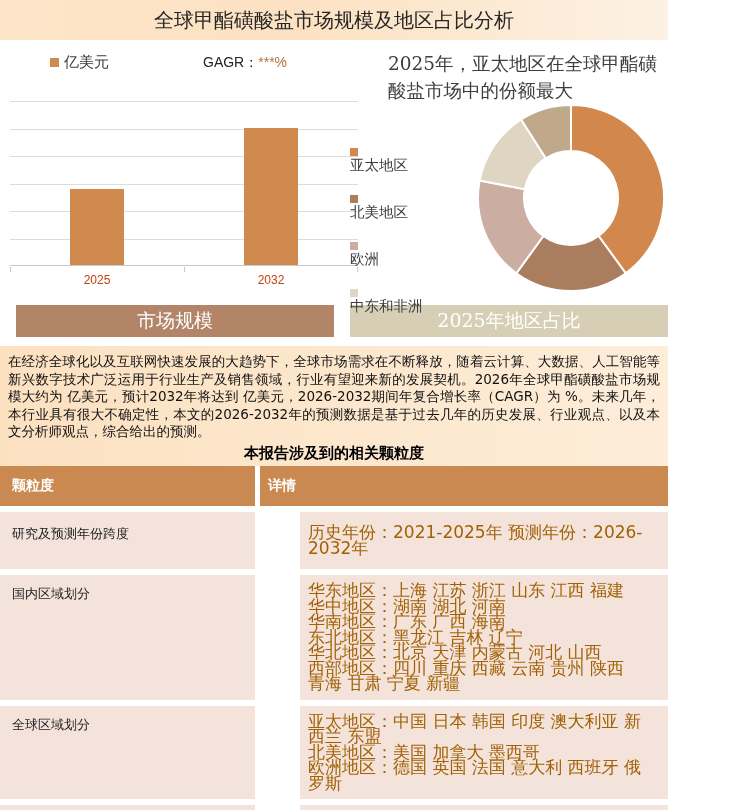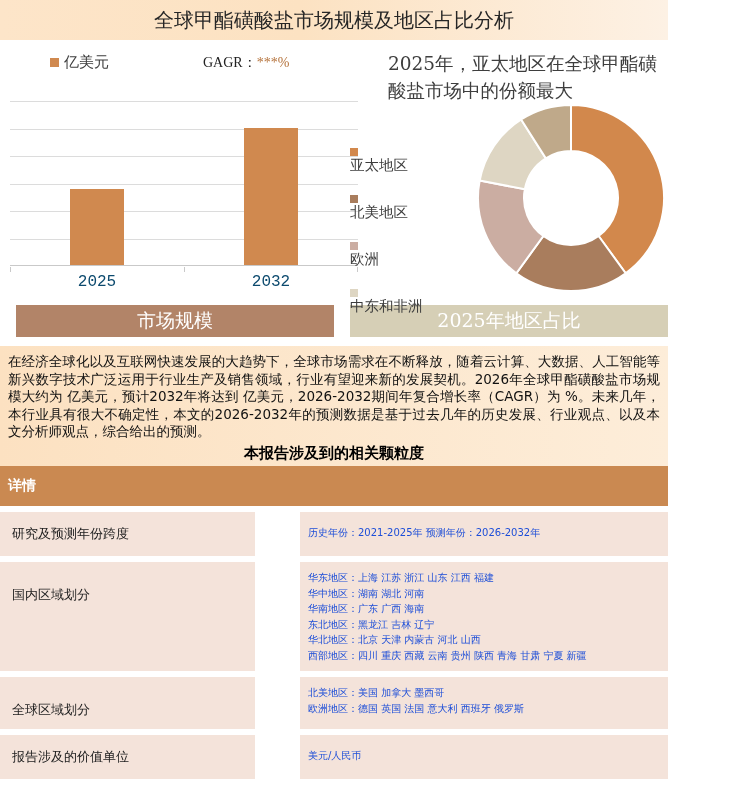--- a/index.html
+++ b/index.html
@@ -12,33 +12,33 @@
   .hdr { height:40px; background:linear-gradient(to right,#fde5c9 0%,#fce2c2 45%,#fdf1e4 100%);
     display:flex; align-items:center; justify-content:center; }
   .hdr h1 { font-family:"DejaVu Serif", serif; font-weight:400; font-size:20px; color:#262626; }
 
   
   .charts { height:265px; display:flex; background:#fff; }
   .bar-panel { width:367px; position:relative; }
   .bar-legend { position:absolute; top:13px; left:50px; display:flex; align-items:center;
     font-size:15px; color:#3c3c3c;font-family:Liberation Mono, monospace; }
   .bar-legend .sq { width:9px; height:9px; display:inline-block; margin-right:5px; }
-  .cagr { position:absolute; top:14px; left:203px; font-family:Liberation Serif, serif;
+  .cagr { position:absolute; top:14px; left:203px; font-family:Liberation Sans, sans-serif;
     font-size:14px; color:#222; }
   .plot { position:absolute; top:61px; left:10px; width:348px; height:165px;
     background:repeating-linear-gradient(to bottom,#dcdcdc 0,#dcdcdc 1px,transparent 1px,transparent 27.5px);
     border-bottom:1px solid #c9c9c9; display:flex; align-items:flex-end; }
   .bar-cell { flex:1; display:flex; justify-content:center; align-items:flex-end; height:100%; }
   .bar { width:54px; }
   .ticks { position:absolute; top:227px; left:10px; width:348px; height:5px;
     display:flex; justify-content:space-between; }
   .ticks i { width:1px; height:5px; background:#c9c9c9; }
   .xlabels { position:absolute; top:233px; left:10px; width:348px; display:flex; }
-  .xlabels span { flex:1; text-align:center; font-family:Liberation Mono, monospace;
-    font-size:16px; color:#0c4a6e; }
+  .xlabels span { flex:1; text-align:center; font-family:Liberation Sans, sans-serif;
+    font-size:12px; color:#c2410c; }
 
   .pie-panel { width:367px; position:relative; }
   .pie-panel h2 { position:absolute; top:10px; left:10px; right:4px;
     font-family:"DejaVu Serif", serif; font-weight:400; font-size:18.5px;
     line-height:27px; color:#3e3e3e;margin-left:44px; }
   .pie-legend { position:absolute; top:102px; left:16px; list-style:none; width:96px; }
   .pie-legend li { display:flex; align-items:flex-start; margin-bottom:14px;
     font-family:"DejaVu Serif", serif; font-size:14.5px; line-height:19px; color:#3c3c3c;flex-direction:column; }
   .pie-legend .mk { width:8px; height:8px; flex:0 0 8px; margin:6px 6px 0 0; display:inline-block; }
   .donut-svg { position:absolute; top:63px; left:142px; }
@@ -58,22 +58,22 @@
   .intro h3 { margin-top:3px; font-size:15px; font-weight:bold; text-align:center; color:#000; }
 
   
   .tbl { background:#fff; }
   .thead { display:flex; }
   .thead .c1, .thead .c2 { background:#ca8951; color:#fff; font-weight:bold; font-size:14px;
     height:40px; display:flex; align-items:center; }
   .c1 { width:255px; margin-right:5px; padding-left:12px; }
   .c2 { flex:1; padding-left:8px; padding-right:22px; }
   .trow { display:flex; margin-top:6px;gap:40px; }
-  .trow .c1 { background:#f4e3da; font-size:13px; color:#222; padding-top:24px; padding-bottom:10px; }
-  .trow .c2 { background:#f4e3da; font-size:10px; line-height:15.5px; color:#1d4ed8;
+  .trow .c1 { background:#f4e3da; font-size:13px; color:#222; padding-top:10px; padding-bottom:10px; }
+  .trow .c2 { background:#f4e3da; font-size:17px; line-height:15.5px; color:#a16207;
     padding-top:8px; padding-bottom:8px; }
   .trow.single .c1, .trow.single .c2 { padding-top:13px; padding-bottom:13px; }
 </style>
 </head>
 <body>
 
 <div class="page">
 
   <header class="hdr">
     <h1>全球甲酯磺酸盐市场规模及地区占比分析</h1>
@@ -145,20 +145,21 @@
   </nav>
   <div class="tabs-gap"></div>
 
   <section class="intro">
     <p>在经济全球化以及互联网快速发展的大趋势下，全球市场需求在不断释放，随着云计算、大数据、人工智能等新兴数字技术广泛运用于行业生产及销售领域，行业有望迎来新的发展契机。2026年全球甲酯磺酸盐市场规模大约为 亿美元，预计2032年将达到 亿美元，2026-2032期间年复合增长率（CAGR）为 %。未来几年，本行业具有很大不确定性，本文的2026-2032年的预测数据是基于过去几年的历史发展、行业观点、以及本文分析师观点，综合给出的预测。</p>
     <h3>本报告涉及到的相关颗粒度</h3>
   </section>
 
   <section class="tbl">
     <div class="thead">
+      <div class="c1">颗粒度</div>
       <div class="c2">详情</div>
     </div>
 
     <div class="trow single">
       <div class="c1">研究及预测年份跨度</div>
       <div class="c2">
         <div>历史年份：2021-2025年  预测年份：2026-2032年</div>
       </div>
     </div>
 
@@ -170,20 +171,21 @@
         <div>华南地区：广东  广西  海南</div>
         <div>东北地区：黑龙江  吉林  辽宁</div>
         <div>华北地区：北京  天津  内蒙古  河北  山西</div>
         <div>西部地区：四川  重庆  西藏  云南  贵州  陕西  青海  甘肃  宁夏  新疆</div>
       </div>
     </div>
 
     <div class="trow">
       <div class="c1">全球区域划分</div>
       <div class="c2">
+        <div>亚太地区：中国  日本  韩国  印度  澳大利亚  新西兰  东盟</div>
         <div>北美地区：美国  加拿大  墨西哥</div>
         <div>欧洲地区：德国  英国  法国  意大利  西班牙  俄罗斯</div>
       </div>
     </div>
 
     <div class="trow single">
       <div class="c1">报告涉及的价值单位</div>
       <div class="c2">
         <div>美元/人民币</div>
       </div>

